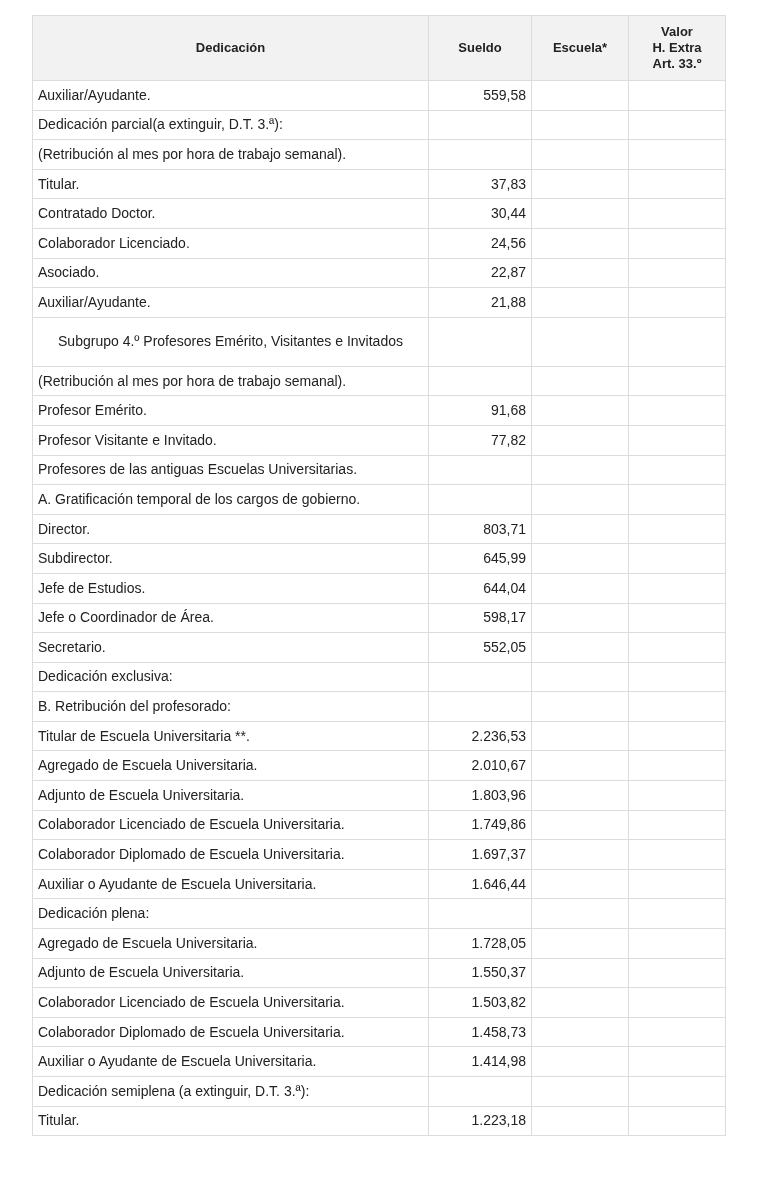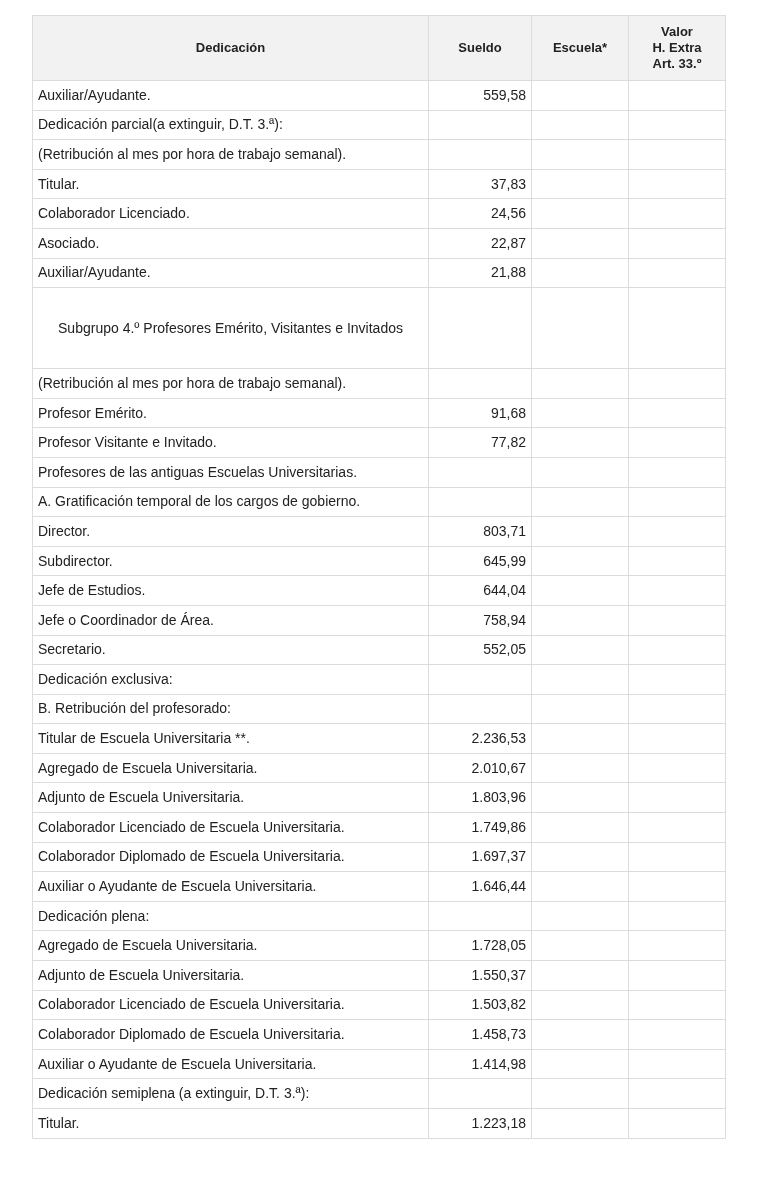--- a/index.html
+++ b/index.html
@@ -3,21 +3,21 @@
 <meta charset="utf-8">
 <style>
   html, body { margin: 0; padding: 0; background: #ffffff; }
   body { width: 766px; height: 1196px; position: relative; overflow: hidden; font-family: "Liberation Sans", sans-serif; color: #222; }
   table { position: absolute; left: 32px; top: 15px; border-collapse: collapse; table-layout: fixed; width: 693px; }
   col.c1 { width: 396px; } col.c2 { width: 103px; } col.c3 { width: 97px; } col.c4 { width: 97px; }
   th, td { border: 1px solid #dcdcdc; font-size: 14px; }
   th { background: #f2f2f2; font-weight: bold; font-size: 13px; height: 64px; text-align: center; line-height: 16px; padding: 0 4px; margin-left: 48px; }
   td { height: 28.6px; padding: 0 5px; line-height: 17px; }
   td.num { text-align: right; }
-  td.center { text-align: center; padding: 18px 20px; height: 44px; margin-top: 36px; }
+  td.center { text-align: center; padding: 2px 20px; height: 44px; margin-top: 36px; }
 </style>
 </head>
 <body>
 
 <table>
   <colgroup>
       <col class="c1">
       <col class="c2">
       <col class="c3">
       <col class="c4">
@@ -53,20 +53,26 @@
         <td></td>
         <td></td>
       </tr>
       <tr>
         <td>Titular.</td>
         <td class="num">37,83</td>
         <td></td>
         <td></td>
       </tr>
       <tr>
+        <td>Contratado Doctor.</td>
+        <td class="num">30,44</td>
+        <td></td>
+        <td></td>
+      </tr>
+      <tr>
         <td>Colaborador Licenciado.</td>
         <td class="num">24,56</td>
         <td></td>
         <td></td>
       </tr>
       <tr>
         <td>Asociado.</td>
         <td class="num">22,87</td>
         <td></td>
         <td></td>
@@ -126,21 +132,21 @@
         <td></td>
       </tr>
       <tr>
         <td>Jefe de Estudios.</td>
         <td class="num">644,04</td>
         <td></td>
         <td></td>
       </tr>
       <tr>
         <td>Jefe o Coordinador de Área.</td>
-        <td class="num">758,94</td>
+        <td class="num">598,17</td>
         <td></td>
         <td></td>
       </tr>
       <tr>
         <td>Secretario.</td>
         <td class="num">552,05</td>
         <td></td>
         <td></td>
       </tr>
       <tr>

